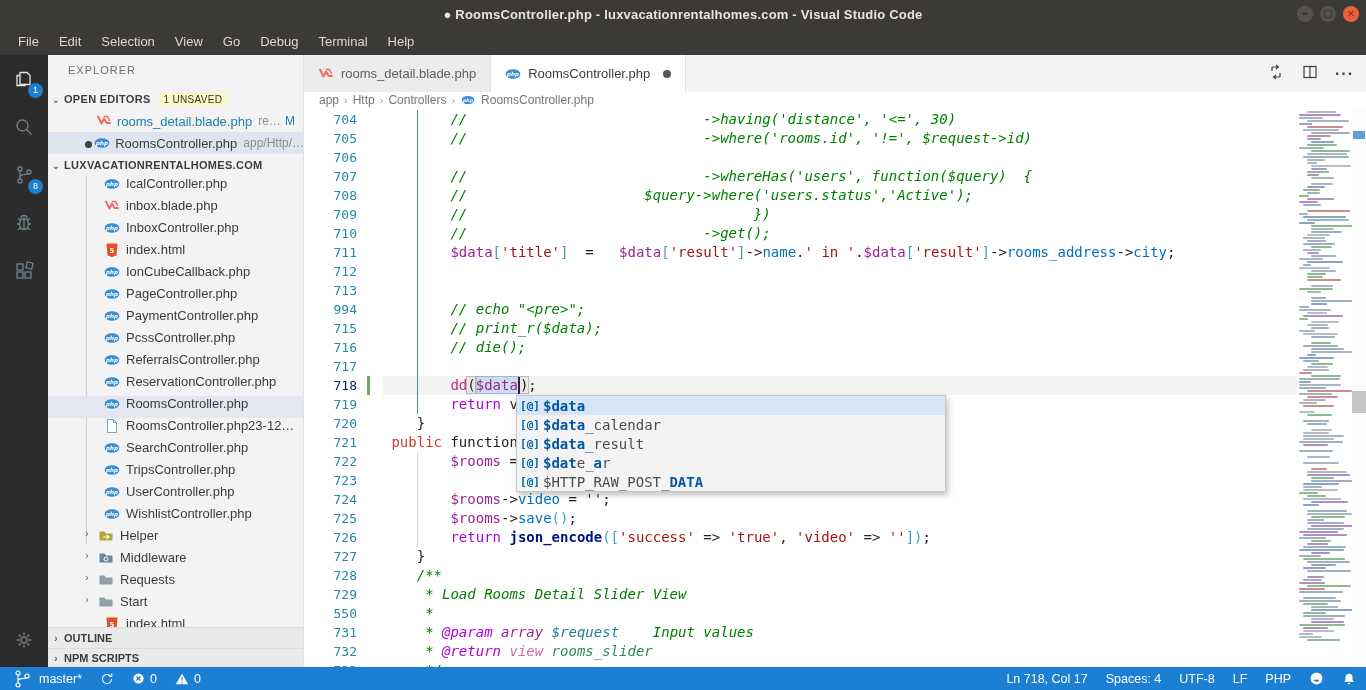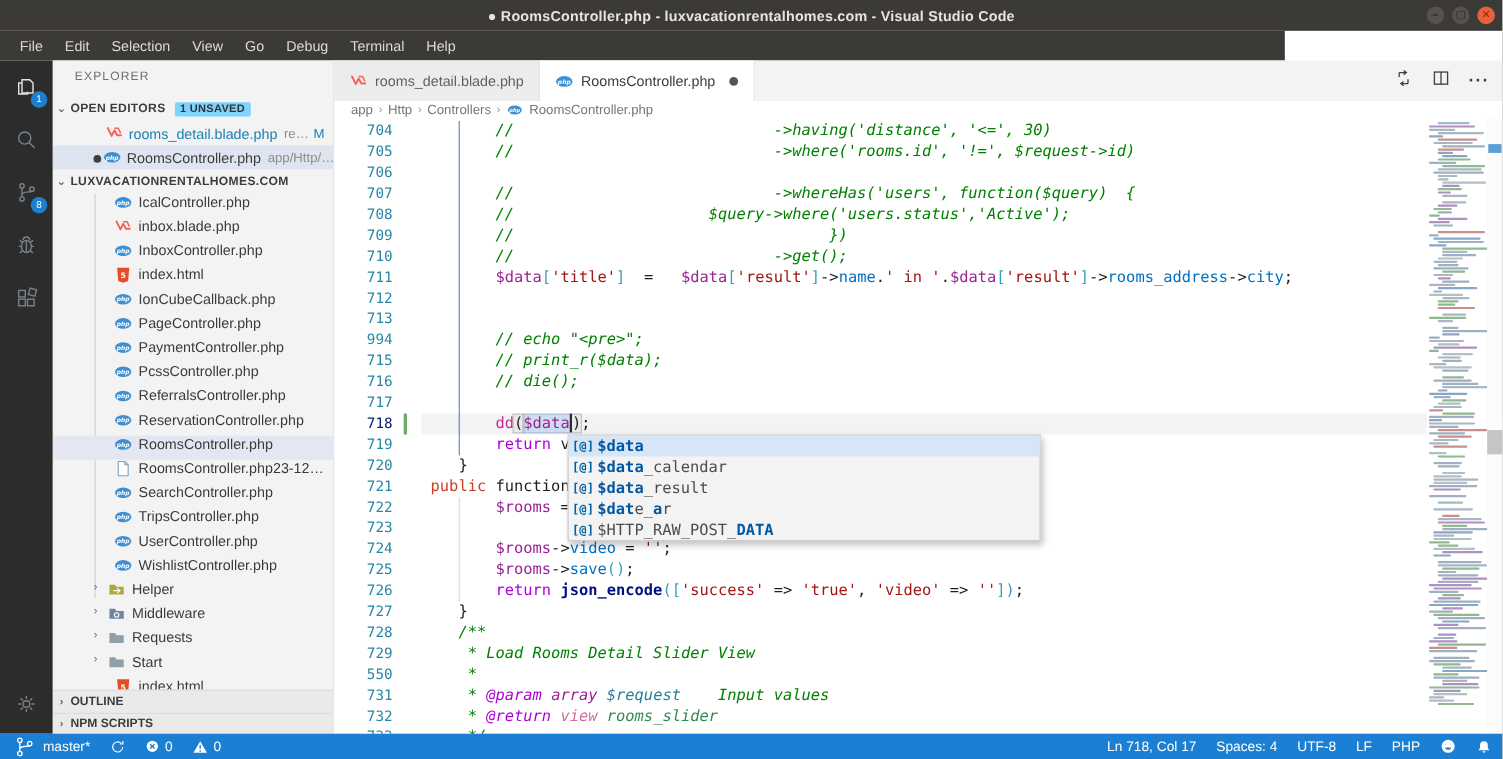--- a/index.html
+++ b/index.html
@@ -13,41 +13,41 @@
   
   .titlebar{position:absolute;left:0;top:0;width:1366px;height:28px;background:var(--titlebar);
     display:flex;align-items:center;justify-content:center}
   .title-text{color:#e8e5e1;font-size:13px;font-weight:700;letter-spacing:.2px}
   .win-controls{position:absolute;right:7px;top:6px;display:flex;gap:7px}
   .win-btn{width:16px;height:16px;border-radius:50%;background:#55524d;color:#262421;
     font-size:10px;line-height:15px;text-align:center;font-weight:700}
   .win-btn.close{background:#e8613d;color:#8c2d12}
 
   
-  .menubar{position:absolute;left:0;top:28px;width:1168px;height:27px;background:var(--menubar);
+  .menubar{position:absolute;left:0;top:28px;width:1366px;height:27px;background:var(--menubar);
     display:flex;align-items:flex-end;padding-left:8px}
   .menu-item{color:#ddd9d3;font-size:13px;padding:0 10px;line-height:27px}
 
   
   .activitybar{position:absolute;left:0;top:55px;width:48px;height:612px;background:var(--activity)}
   .act-item{position:relative;height:48px;display:flex;align-items:center;justify-content:center}
   .act-item svg{stroke:#75828c;fill:none;stroke-width:1.3}
   .act-item.active svg{stroke:#dfe5e8}
   .act-badge{position:absolute;right:5px;bottom:5px;min-width:15px;height:15px;border-radius:8px;
     background:var(--badge);color:#fff;font-size:9px;line-height:15px;text-align:center;padding:0 3px}
   .act-settings{position:absolute;bottom:6px;left:0;width:48px;height:42px;display:flex;align-items:center;justify-content:center}
   .act-settings svg{stroke:#75828c;fill:none;stroke-width:1.3}
 
   
   .sidebar{position:absolute;left:48px;top:55px;width:256px;height:612px;background:var(--sidebar);overflow:hidden;border-right:1px solid #e2e2e2}
   .sidebar-title{position:absolute;left:20px;top:9px;font-size:11px;color:#6f6f6f;letter-spacing:1px}
   .sec-header{position:absolute;left:0;width:256px;height:22px;display:flex;align-items:center;
     font-size:11px;font-weight:700;color:#3c3c3c;letter-spacing:.3px}
   .sec-chevron{width:16px;text-align:center;color:#646465;font-size:10px;display:inline-block}
-  .unsaved-badge{margin-left:8px;background:#7dd3fc;color:#333;font-size:10px;font-weight:700;padding:1px 5px;border-radius:2px}
+  .unsaved-badge{margin-left:8px;background:#fef9c3;color:#333;font-size:10px;font-weight:400;padding:1px 5px;border-radius:2px}
   .oe-row{position:absolute;left:0;width:256px;height:22px;display:flex;align-items:center;font-size:13px;color:#3b3b3b}
   .oe-row.selected{background:#dee4f0}
   .oe-slot{width:14px;margin-left:34px;text-align:center}
   .dirty-dot{display:inline-block;width:7px;height:7px;border-radius:50%;background:#3f3f3f}
   .oe-label{margin-left:5px;white-space:nowrap}
   .oe-label.mod{color:var(--mod-blue)}
   .oe-desc{margin-left:6px;color:#8d8d8d;font-size:12px;white-space:nowrap}
   .oe-badge{position:absolute;right:9px;color:var(--mod-blue);font-size:12px}
   .tree{position:absolute;left:0;top:121px;width:256px;height:451px;overflow:hidden}
   .tree-guide{position:absolute;left:38px;top:0;width:1px;height:368px;background:#cfcfcf}

